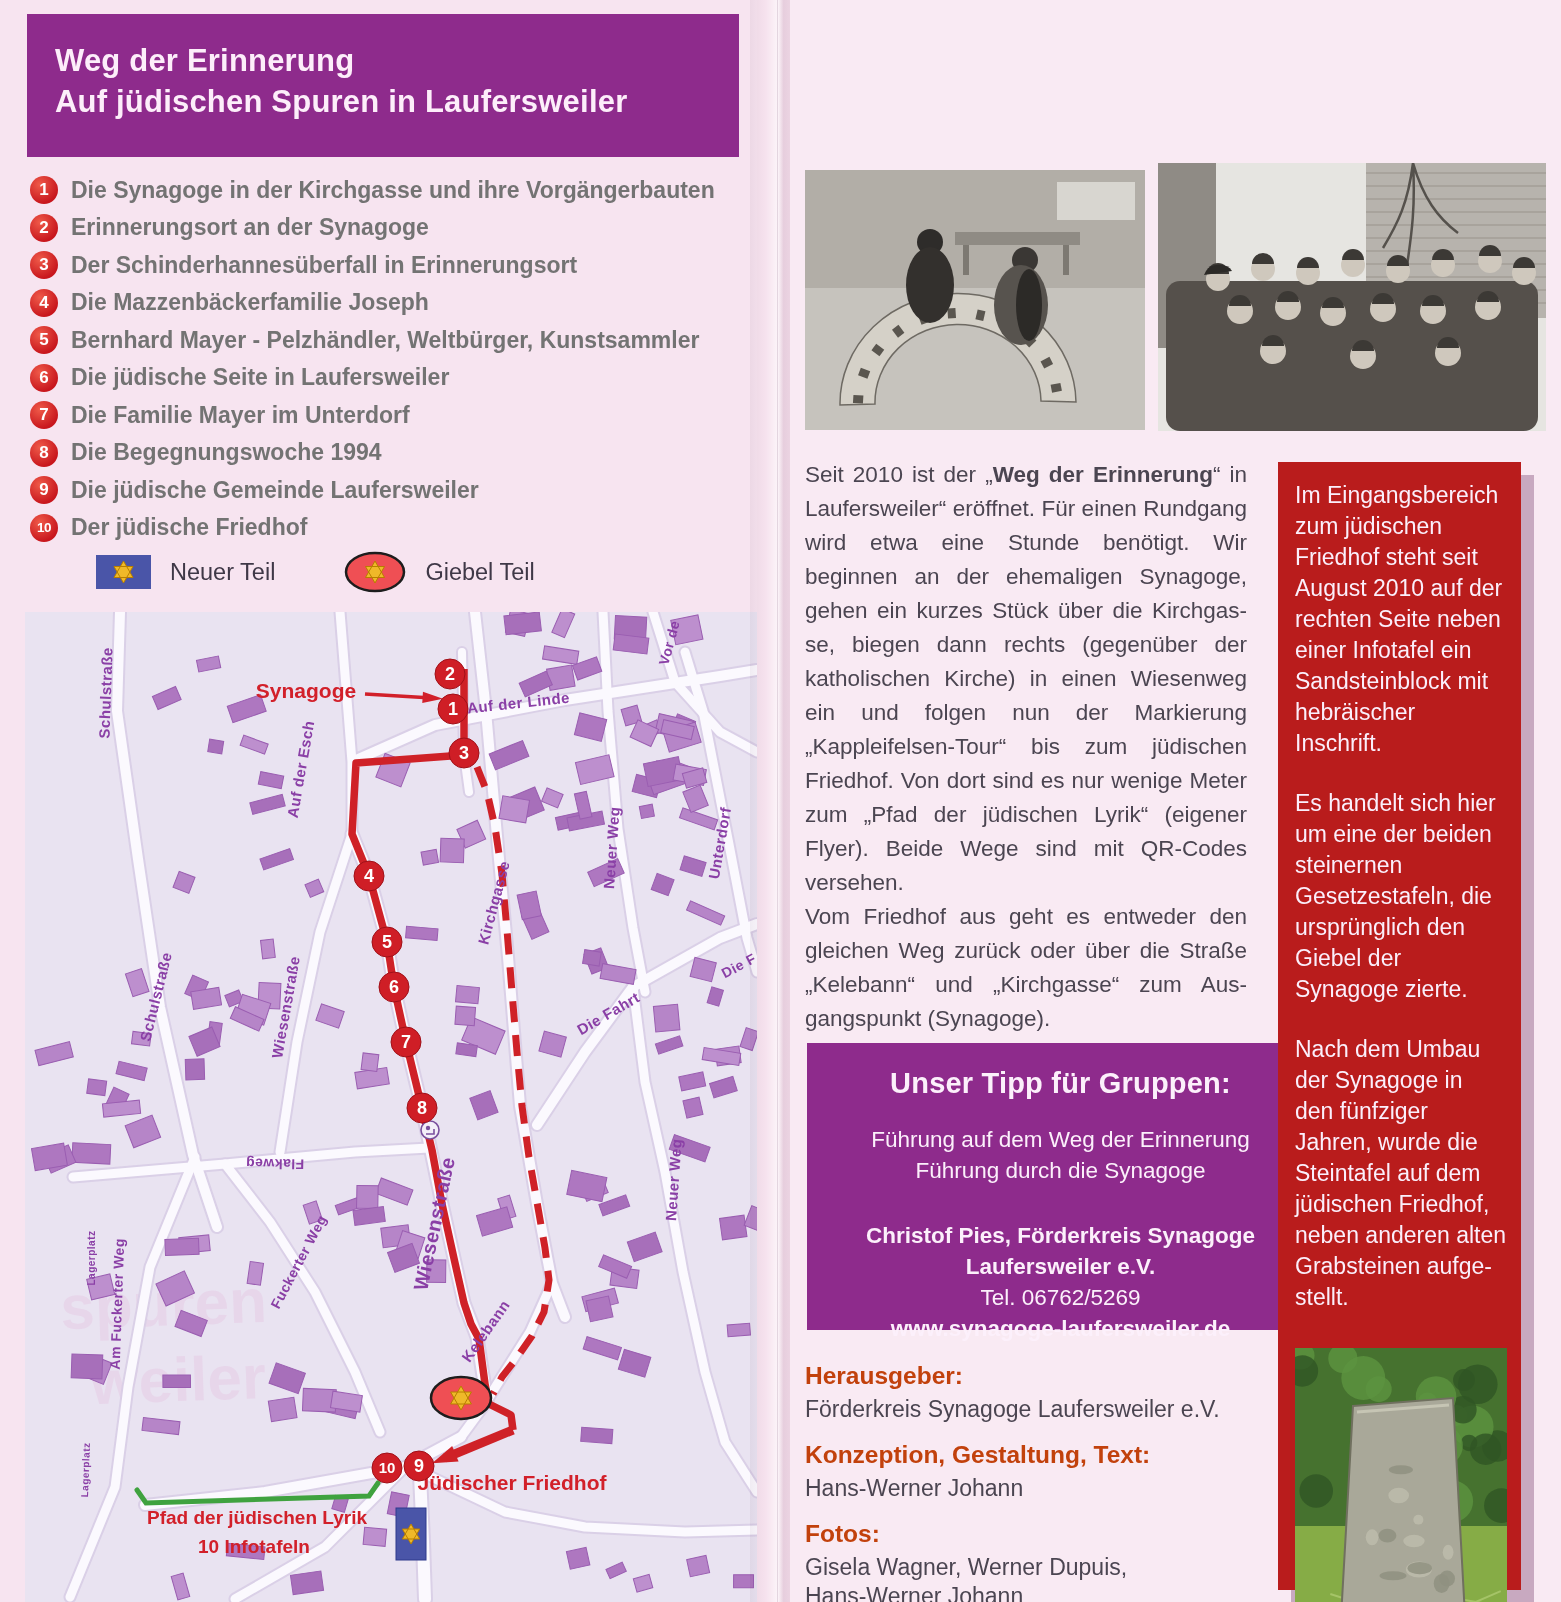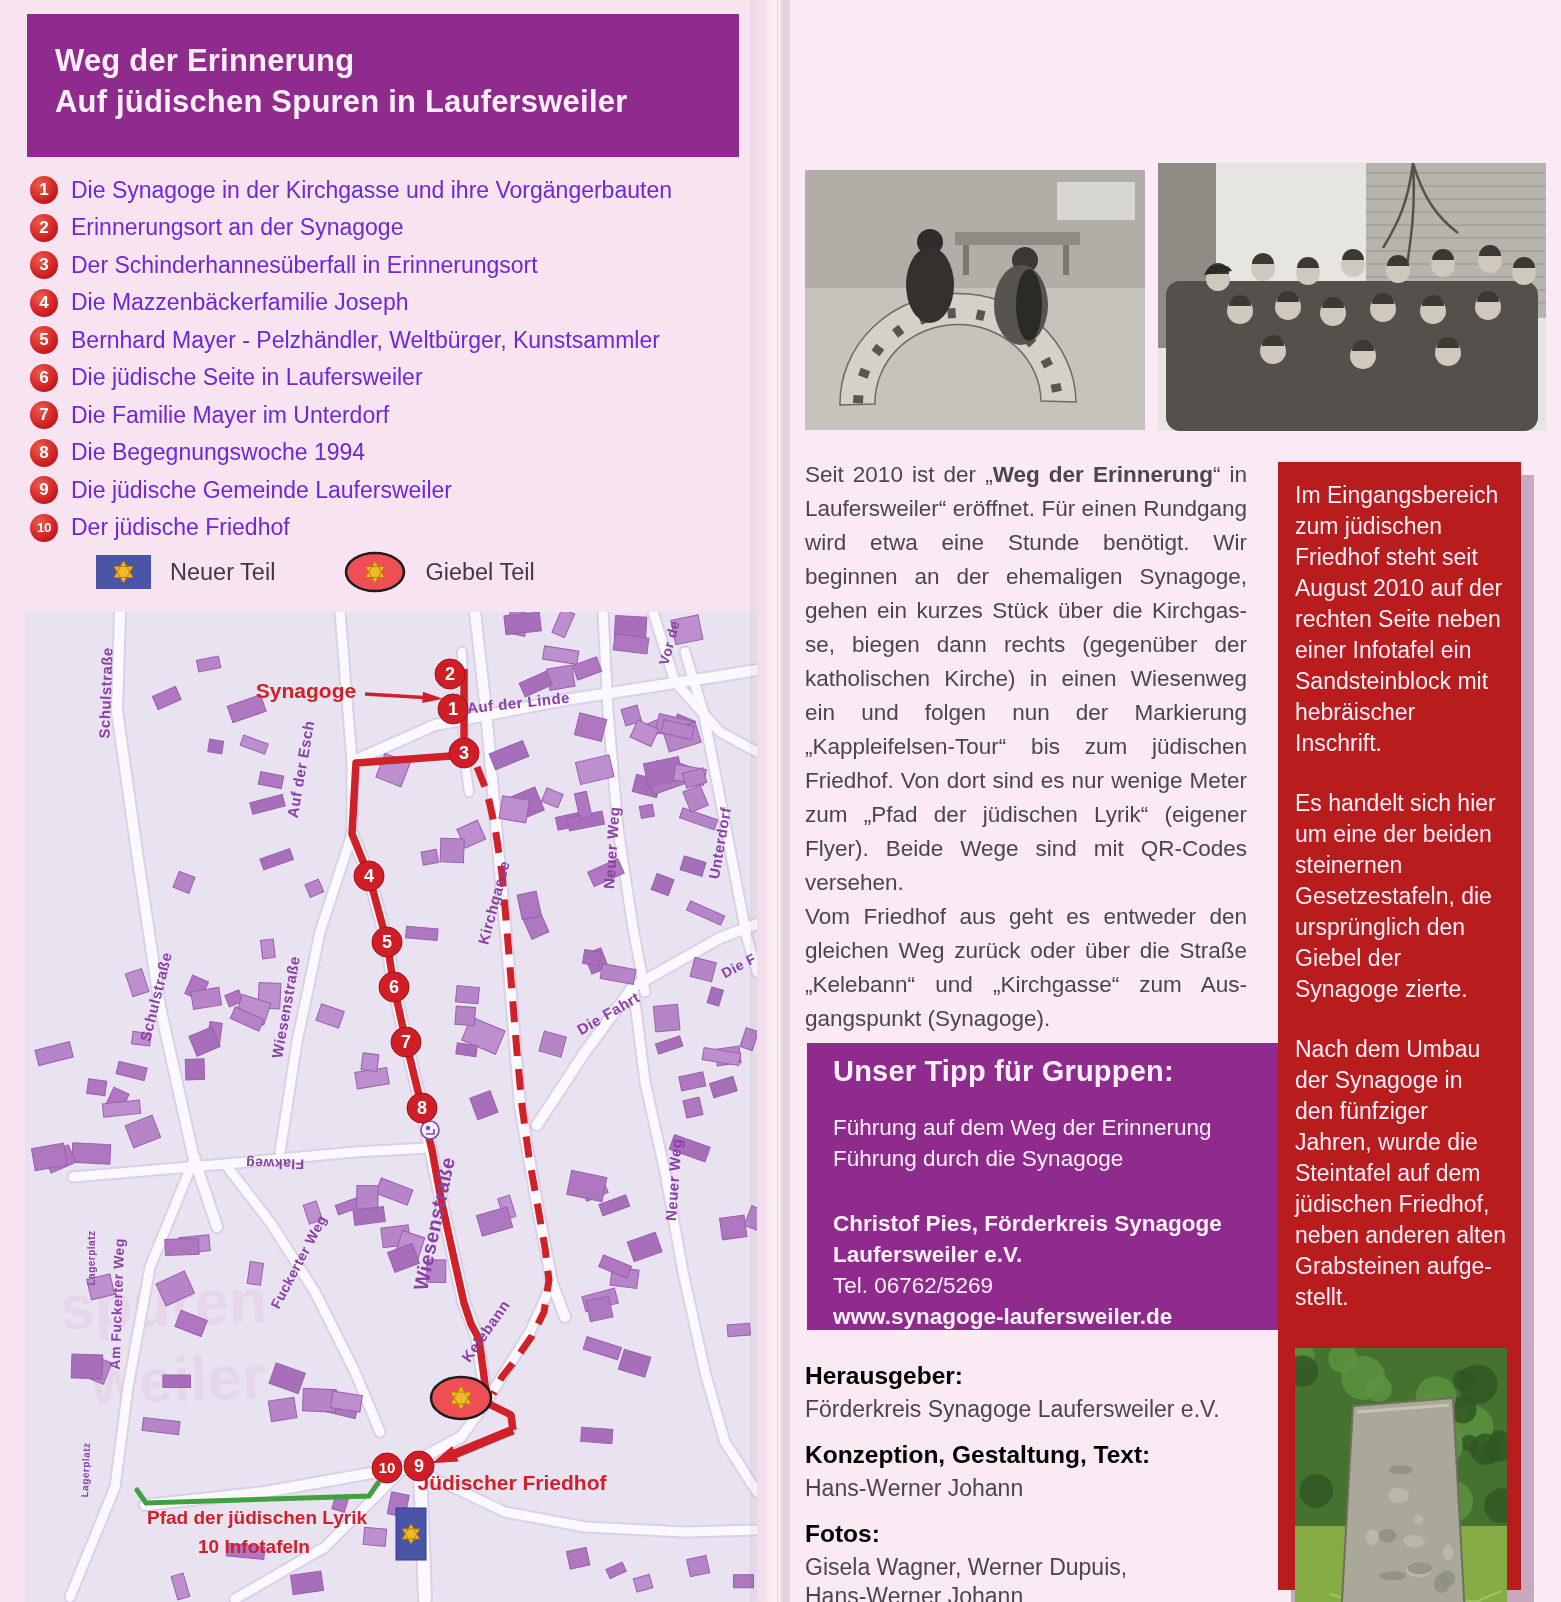--- a/index.html
+++ b/index.html
@@ -18,48 +18,48 @@
   .hdr{position:absolute;background:#8e2b8c;color:#fdeefa;font-weight:bold;}
   .hdr-left{left:27px;top:14px;width:712px;height:143px;padding:26px 0 0 28px;box-sizing:border-box;
     font-size:31px;line-height:41px;letter-spacing:.2px;}
 
   .stations{position:absolute;left:30px;top:176px;width:700px;list-style:none;margin:0;padding:0;}
   .stations li{display:flex;align-items:center;margin-bottom:9.5px;}
   .badge{flex:0 0 28px;width:28px;height:28px;border-radius:50%;margin-right:13px;
     background:radial-gradient(circle at 35% 30%,#ef5a49,#c8161d 72%);
     color:#fff;font-weight:bold;font-size:17px;display:flex;align-items:center;justify-content:center;}
   .badge.two{font-size:13.5px;letter-spacing:-.5px;}
-  .stations .txt{font-size:23px;color:#6d28d9;}
+  .stations .txt{font-size:23px;color:#737373;font-weight:bold;}
 
   .legend{position:absolute;left:95px;top:550px;display:flex;align-items:center;}
   .legend .lg-label{font-size:23.5px;color:#3f3847;margin-left:18px;}
   .legend .sw{display:block;}
   .legend .gap{width:68px;}
 
   .map-wrap{position:absolute;left:25px;top:612px;width:732px;height:990px;}
   .map-wrap svg{display:block;}
 
   .photo{position:absolute;overflow:hidden;}
   .photo svg{display:block;}
 
   .intro{position:absolute;left:805px;top:458px;width:442px;color:#4b4551;
     font-size:22.5px;line-height:34px;text-align:justify;hyphens:manual;}
   .intro p{margin:0;}
   .intro .b{font-weight:bold;}
 
   .tipbox{position:absolute;left:807px;top:1043px;width:505px;height:287px;box-sizing:border-box;
-    background:#8e2b8c;color:#fcf0fb;padding:12px 24px 0 26px;}
+    background:#8e2b8c;color:#fcf0fb;padding:24px 24px 0 26px;text-align:center;}
   .tipbox h2{margin:0 0 24px 0;font-size:29px;letter-spacing:.2px;}
   .tipbox .line{font-size:22.5px;line-height:31px;}
   .tipbox .contact{margin-top:34px;font-size:22.5px;line-height:31px;}
   .tipbox .bold{font-weight:bold;}
 
   .credits{position:absolute;left:805px;top:1362px;width:455px;color:#38323e;}
   .credit-group{margin-bottom:17px;}
-  .credit-group h3{margin:0 0 5px 0;font-size:24.5px;color:#000000;}
+  .credit-group h3{margin:0 0 5px 0;font-size:24.5px;color:#c2410c;}
   .credit-group .ct{font-size:23px;line-height:29px;white-space:pre-line;color:#4b4551;}
 
   .sidebar{position:absolute;left:1278px;top:462px;width:243px;height:1128px;box-sizing:border-box;
     background:#b91c1c;color:#fbeffb;padding:18px 14px 14px 17px;
     box-shadow:13px 13px 0 rgba(160,115,150,.55);}
   .sidebar p{margin:0 0 29px 0;font-size:23px;line-height:31px;hyphens:manual;}
   .sidebar .stone{margin-top:6px;}
 </style>
 </head>
 <body>

